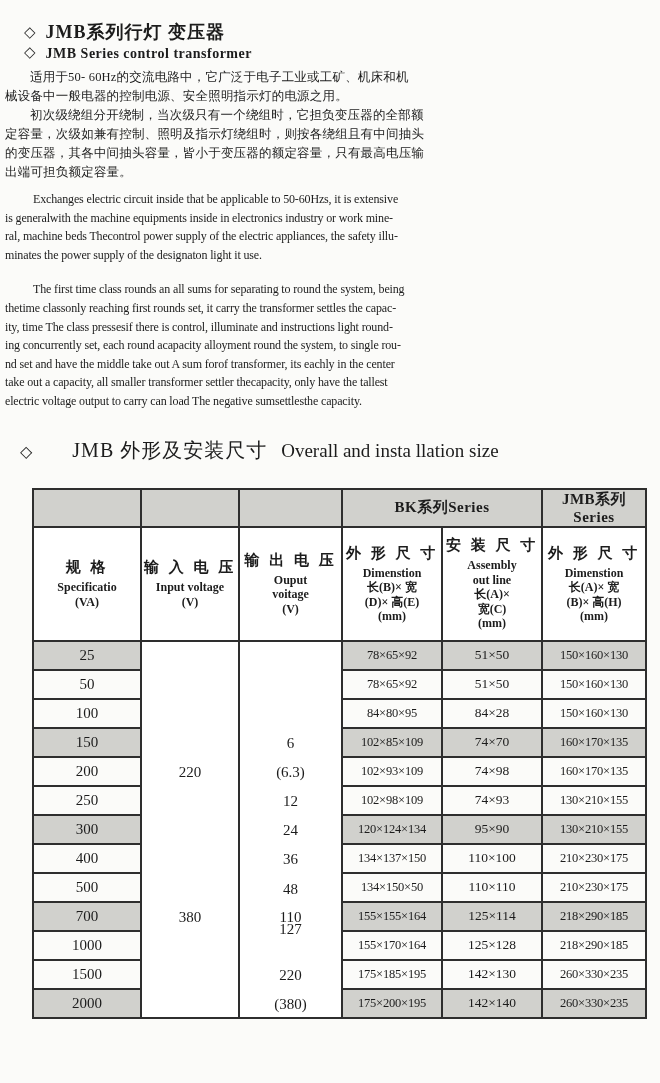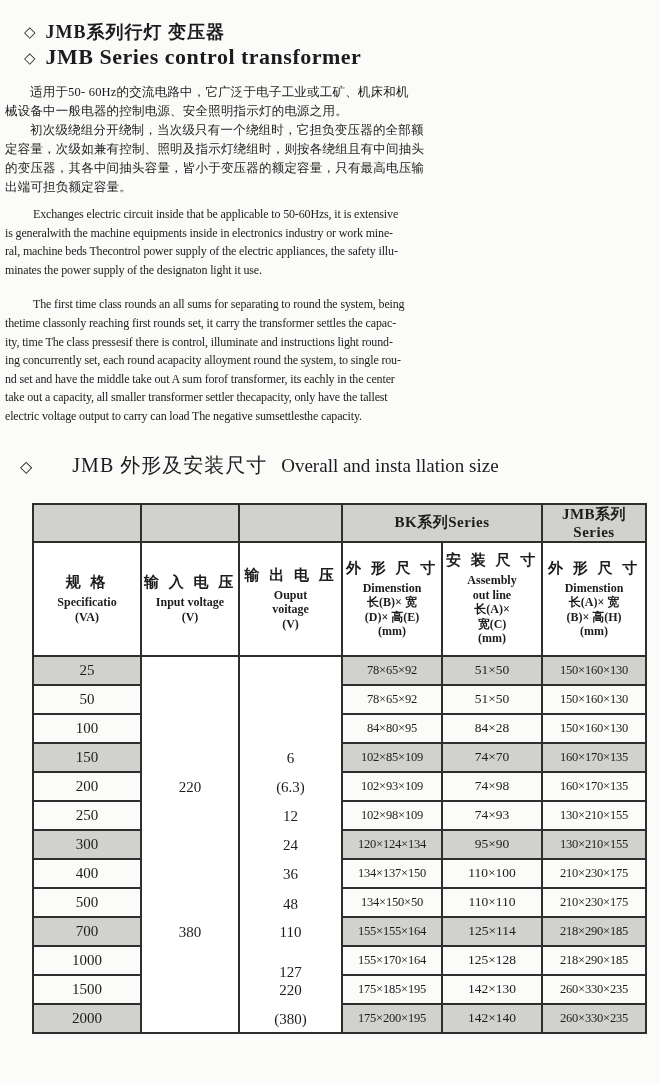--- a/index.html
+++ b/index.html
@@ -10,29 +10,29 @@
     font-family: "Liberation Serif", "DejaVu Serif", serif;
     overflow: hidden;
   }
   .page { padding: 20px 0 0 0; }
 
   
   .headings { margin-left: 24px; }
   .h-line { display: flex; align-items: baseline; gap: 10px; }
   .h-line .diamond { font-size: 15px; color: #2a2a2a; position: relative; top: -1px; }
   .h-cn { font-size: 18px; font-weight: 600; letter-spacing: 1px; }
-  .h-en { font-size: 22px; font-weight: 600; letter-spacing: 0.5px; }
+  .h-en { font-size: 14px; font-weight: 600; letter-spacing: 0.5px; }
 
   
   .paras { margin-left: 5px; width: 428px; }
   .para { white-space: pre-line; }
   .cn-para {
     font-size: 12.5px; line-height: 19px;
     text-indent: 25px; letter-spacing: 0.2px;
-    margin-top: 13px;
+    margin-top: 6px;
   }
   .cn-para.second { margin-top: 0; }
   .en-para {
     font-weight: normal; font-size: 12px; line-height: 18.6px;
     text-indent: 28px; letter-spacing: -0.15px;
     margin-top: 8px;
   }
   .en-para.second { margin-top: 16px; }
 
   
@@ -183,21 +183,21 @@
           <span class="vol" style="top:275.5px">380</span>
         </td>
         <td class="vcol" rowspan="17">
           <span class="vol" style="top:101.5px">6</span>
           <span class="vol" style="top:130.5px">(6.3)</span>
           <span class="vol" style="top:159.5px">12</span>
           <span class="vol" style="top:188.5px">24</span>
           <span class="vol" style="top:217.5px">36</span>
           <span class="vol" style="top:247px">48</span>
           <span class="vol" style="top:275.5px">110</span>
-          <span class="vol" style="top:315px">127</span>
+          <span class="vol" style="top:287px">127</span>
           <span class="vol" style="top:333.5px">220</span>
           <span class="vol" style="top:362.5px">(380)</span>
         </td>
         <td class="dimcell">78×65×92</td>
         <td class="asmcell">51×50</td>
         <td class="dimcell">150×160×130</td>
       </tr>
       <tr>
         <td class="spec-cell">50</td>
         <td class="dimcell">78×65×92</td>

